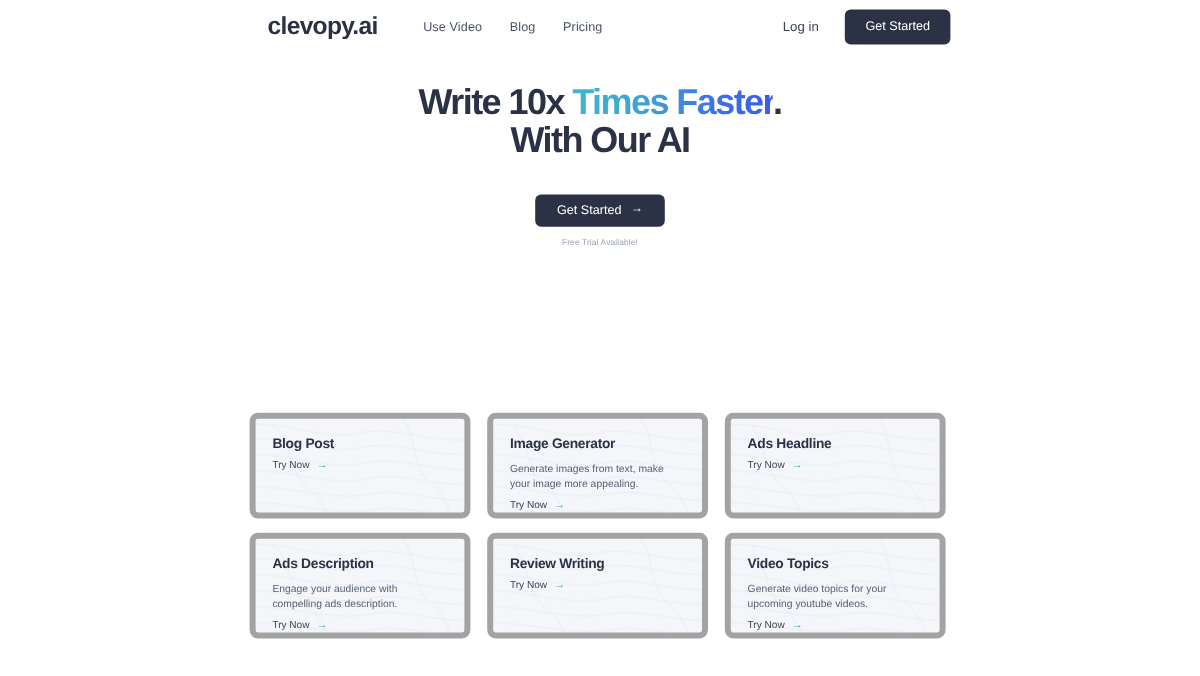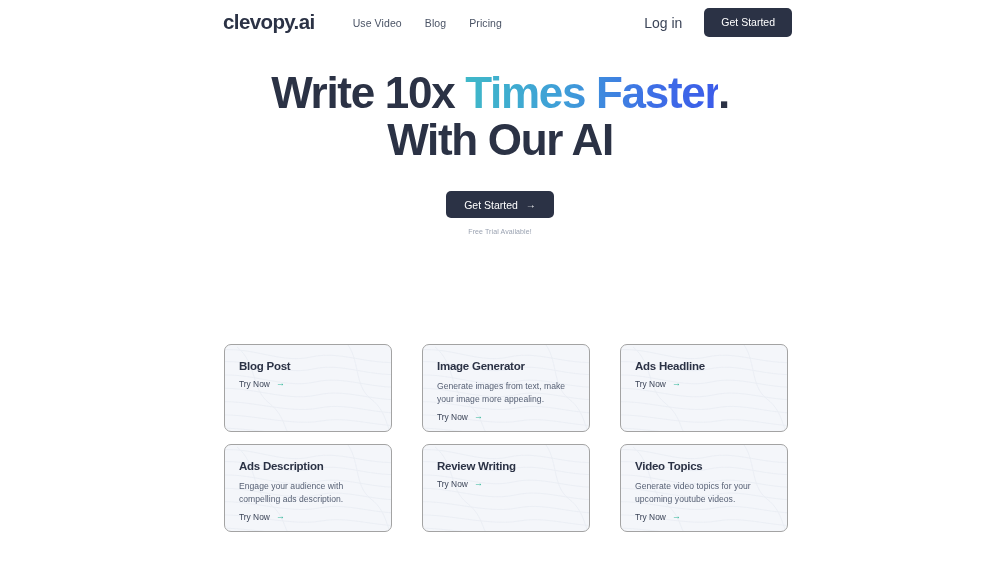--- a/index.html
+++ b/index.html
@@ -65,21 +65,21 @@
   }
 
   .nav-right {
     margin-left: auto;
     display: flex;
     align-items: center;
     gap: 22px;
   }
 
   .login-link {
-    font-size: 14px;
+    font-size: 11px;
     color: #3c4558;
     text-decoration: none;
     cursor: pointer;
     white-space: nowrap;
   }
 
   .btn-nav-cta {
     background: #2b3245;
     color: #ffffff;
     font-size: 10.5px;
@@ -96,21 +96,21 @@
   
   .hero {
     position: absolute;
     top: 70px;
     left: 0;
     width: 1000px;
     text-align: center;
   }
 
   .headline {
-    font-size: 44px;
+    font-size: 30px;
     font-weight: 700;
     letter-spacing: -1.3px;
     line-height: 1.06;
     color: #2b3245;
   }
 
   .headline-line { display: block; }
 
   .grad-text {
     background: linear-gradient(90deg, #3fb8c8 0%, #3f9fd8 38%, #3e6fe6 74%, #3b5be9 100%);
@@ -188,26 +188,25 @@
     display: grid;
     grid-template-columns: repeat(3, 184px);
     grid-template-rows: 88px 88px;
     column-gap: 14px;
     row-gap: 12px;
   }
 
   .card {
     position: relative;
     background: #f4f6fa;
-    border: 1px solid #a3a3a3;
+    border: 5px solid #a3a3a3;
     border-radius: 7px;
     overflow: hidden;
     padding: 16px 14px 0 14px;
     cursor: pointer;
-    margin-left: 16px;
   }
 
   .card-topo {
     position: absolute;
     inset: 0;
     opacity: 0.55;
     pointer-events: none;
   }
 
   .card-body {

